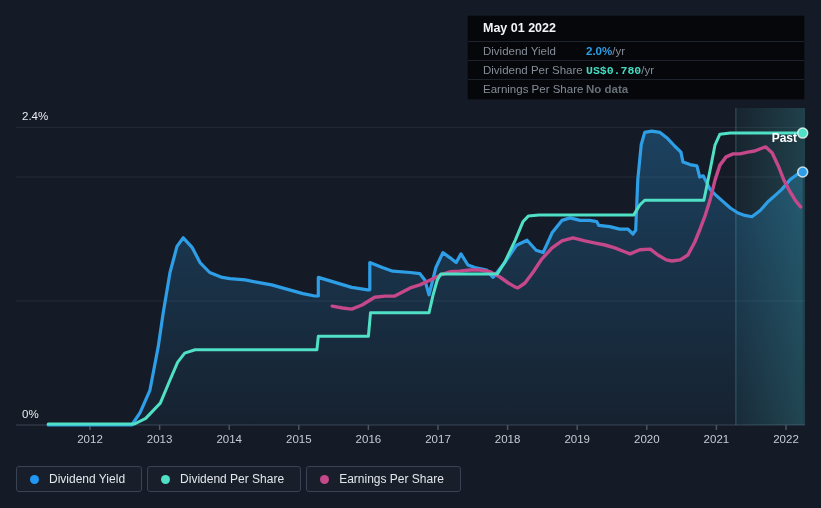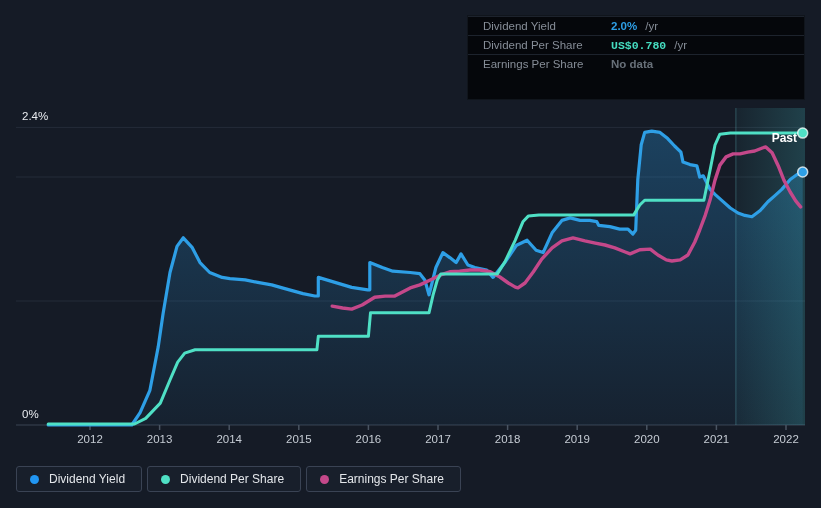--- a/index.html
+++ b/index.html
@@ -24,22 +24,22 @@
   .tooltip-header{
     height:25px;line-height:25px;padding-left:15px;
     color:#f2f4f6;font-size:12.5px;font-weight:bold;
   }
   .tooltip-row{
     height:18px;display:flex;align-items:center;
     border-top:1px solid #1d232d;
     font-size:11.5px;
   }
   .tooltip-row .t-label{width:103px;padding-left:15px;color:#868d97;flex:none;}
-  .tooltip-row .t-value{font-weight:bold;margin-left:25px;}
-  .tooltip-row .t-suffix{color:#868d97;margin-left:8px;}
+  .tooltip-row .t-value{font-weight:bold;}
+  .tooltip-row .t-suffix{color:#868d97;margin-left:0;}
 
   
   .legend{
     position:absolute;left:16px;top:466px;display:flex;gap:5px;z-index:4;
   }
   .legend-item{
     display:flex;align-items:center;height:26px;
     padding:0 16px 0 13px;border:1px solid #3a4354;border-radius:3px;
     background:#181f2b;cursor:pointer;box-sizing:border-box;
   }
@@ -107,20 +107,21 @@
         <text x="716.4" y="443" text-anchor="middle" class="x-label">2021</text>
         <text x="786" y="443" text-anchor="middle" class="x-label">2022</text>
       </g>
     <text class="axis-y-label" x="22" y="120">2.4%</text>
     <text class="axis-y-label" x="22" y="418">0%</text>
     <text class="past-label" x="797" y="142" text-anchor="end">Past</text>
   </svg>
 </div>
 
 <div class="tooltip">
+  <div class="tooltip-header">May 01 2022</div>
   <div class="tooltip-row">
     <span class="t-label">Dividend Yield</span>
     <span class="t-value" style="color: rgb(46, 159, 230);">2.0%</span>
     <span class="t-suffix">/yr</span>
   </div>
   <div class="tooltip-row">
     <span class="t-label">Dividend Per Share</span>
     <span class="t-value" style="color: rgb(69, 220, 192); font-family: Liberation Mono, monospace;">US$0.780</span>
     <span class="t-suffix">/yr</span>
   </div>

